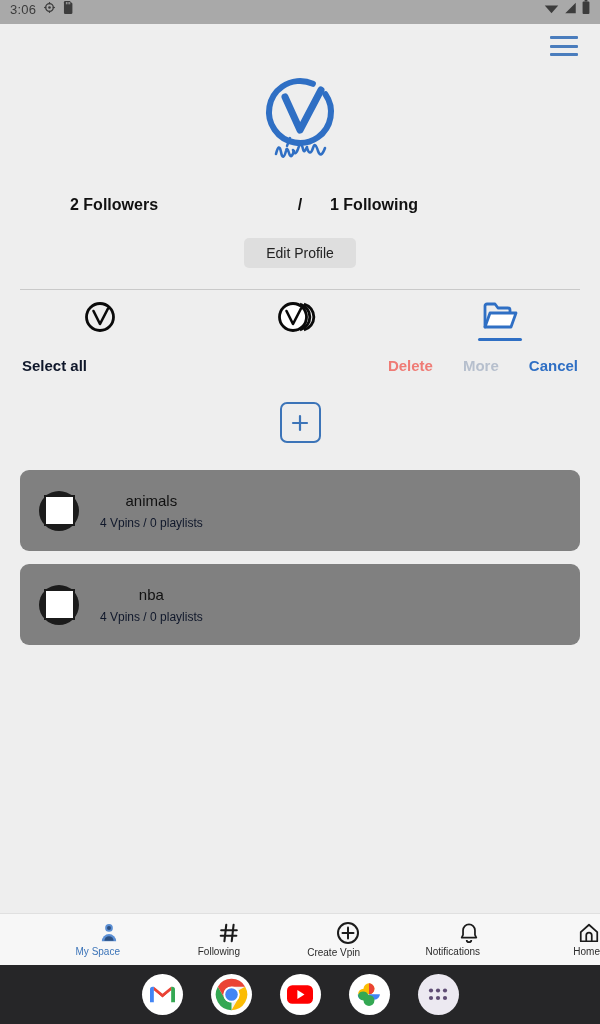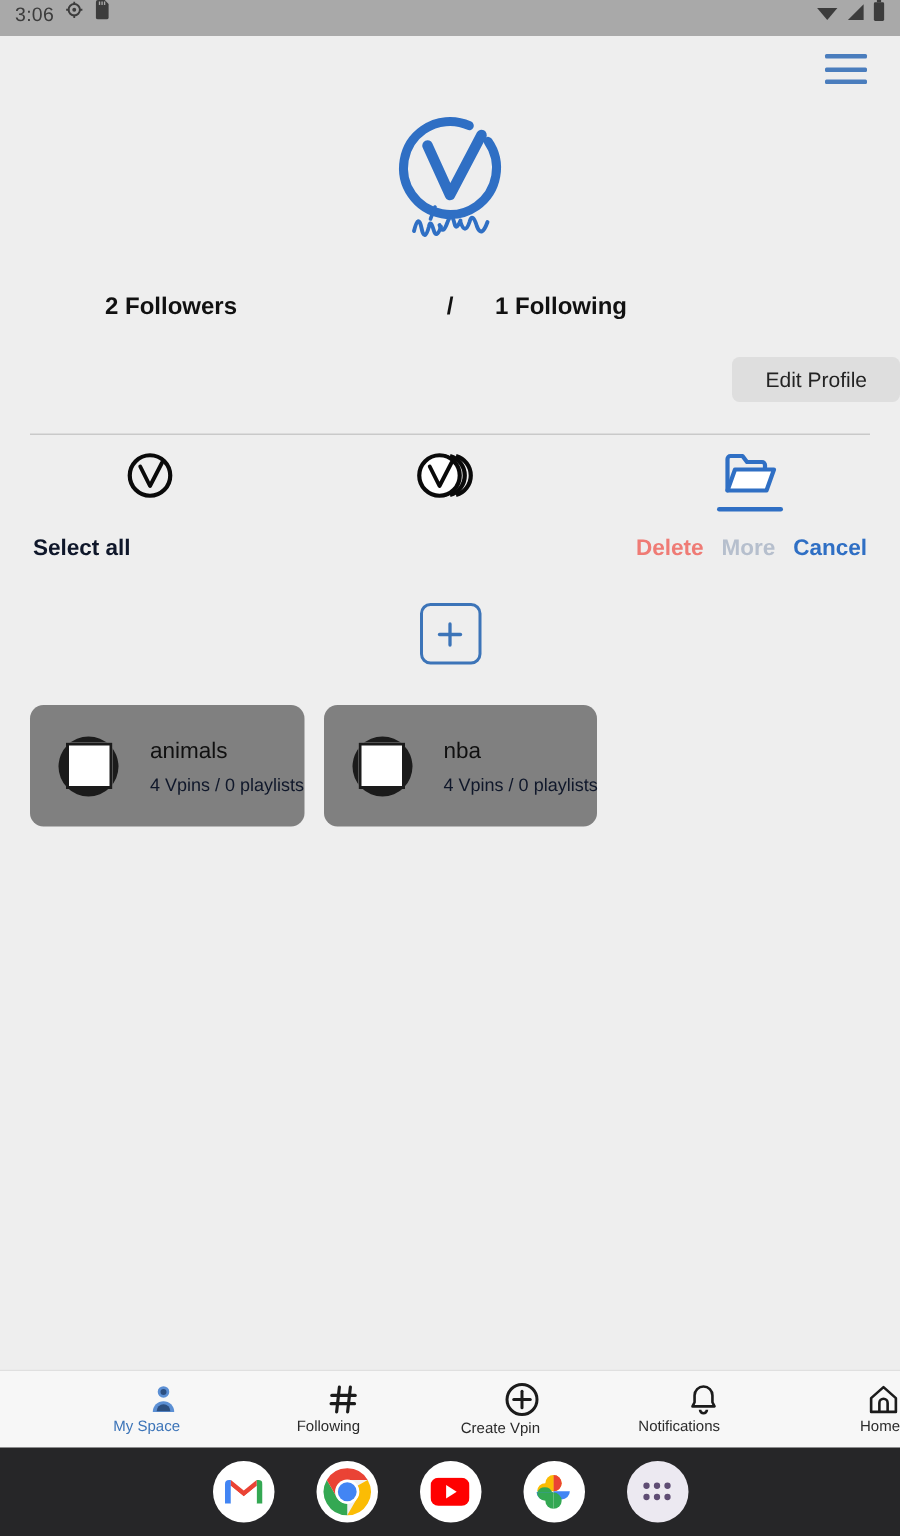--- a/index.html
+++ b/index.html
@@ -36,51 +36,51 @@
     margin-top: 10px; letter-spacing: .5px;
   }
 
   .stats {
     display: flex; align-items: center; justify-content: center;
     margin-top: 26px; font-size: 16px; font-weight: bold; color: #111;
   }
   .stat { width: 200px; text-align: left; }
   .stat-sep { width: 60px; text-align: center; font-weight: bold; color: #111; }
 
-  .edit-row { display: flex; justify-content: flex-end; margin-top: 24px; }
+  .edit-row { display: flex; justify-content: center; margin-top: 24px; }
   .edit-btn {
     background: #dedede; border: none; border-radius: 5px;
     padding: 7px 22px; font-size: 14px; color: #232323;
     font-family: "Liberation Sans", sans-serif; cursor: pointer;
   }
 
   .divider { height: 1px; background: #c9c9c9; margin: 21px 20px 0 20px; }
 
   .tabs { display: flex; align-items: flex-start; margin-top: 10px; }
   .tab { flex: 1; display: flex; flex-direction: column; align-items: center; cursor: pointer; }
   .tab-underline { width: 44px; height: 3px; background: #2f6fc4; border-radius: 2px; margin-top: 6px; }
   .tab-underline.hidden { background: transparent; }
 
   .actions { display: flex; align-items: center; margin-top: 14px; padding: 0 22px; }
   .select-all { font-size: 15px; font-weight: bold; color: #0f172a; cursor: pointer; }
-  .actions-right { margin-left: auto; display: flex; gap: 12px; }
+  .actions-right { margin-left: auto; display: flex; gap: 30px; }
   .act { font-size: 15px; font-weight: bold; cursor: pointer; }
   .act-delete { color: #ef7b75; }
   .act-more { color: #b6bfcd; }
   .act-cancel { color: #2f6fc4; }
 
   .add-row { display: flex; justify-content: center; margin-top: 28px; }
   .add-btn {
     width: 41px; height: 41px; border: 2px solid #3c74b8; border-radius: 7px;
     background: transparent; display: flex; align-items: center; justify-content: center;
     cursor: pointer;
   }
   .add-btn svg { display: block; }
 
-  .list { margin-top: 15px; padding: 12px 20px; display: flex; flex-direction: row; gap: 13px; }
+  .list { margin-top: 15px; padding: 12px 20px; display: flex; flex-direction: column; gap: 13px; text-align: center; }
   .list-item {
     background: #808080; border-radius: 9px; height: 81px;
     display: flex; align-items: center; padding: 0 0 0 14px; cursor: pointer;
   }
   .thumb-wrap { position: relative; width: 50px; height: 50px; flex: 0 0 50px; display:flex; align-items:center; justify-content:center; }
   .thumb-circle { position: absolute; width: 40px; height: 40px; border-radius: 50%; background: #1b1b1b; left: 5px; top: 5px; }
   .thumb-square { position: relative; width: 31px; height: 31px; background: #ffffff; border: 2px solid #1b1b1b; }
   .item-text { margin-left: 16px; display: flex; flex-direction: column; gap: 7px; }
   .item-title { font-size: 15px; color: #101010; }
   .item-sub { font-size: 12px; color: #0f172a; }

